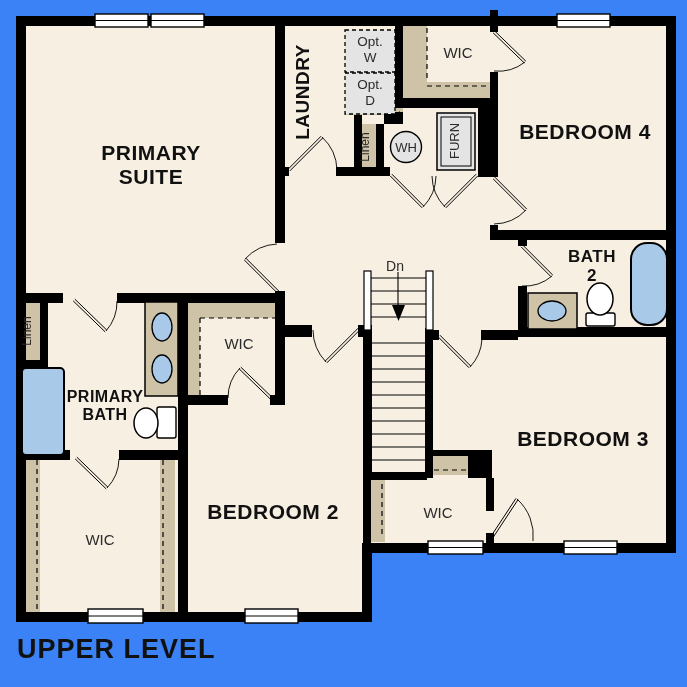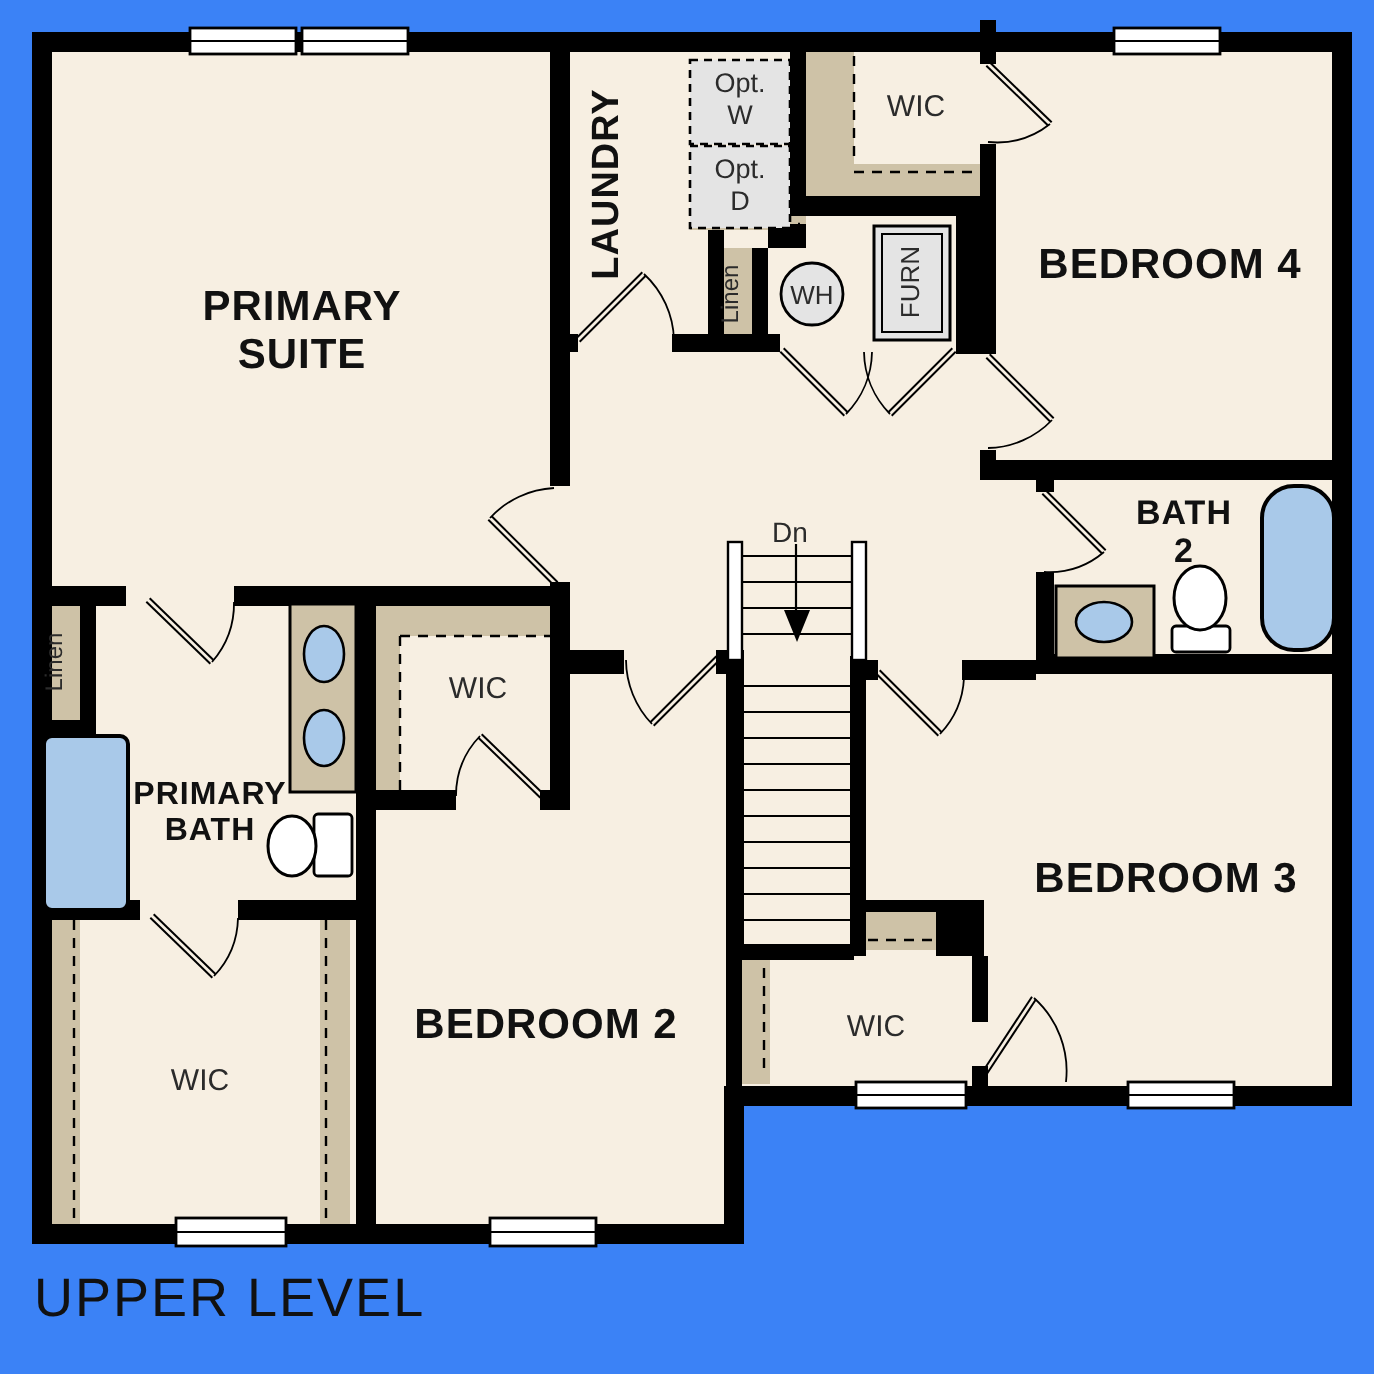--- a/index.html
+++ b/index.html
@@ -1,20 +1,20 @@
 <!DOCTYPE html>
 <html><head>
 <meta charset="utf-8">
 <style>
   html,body{margin:0;padding:0;background:#ffffff;}
   #stage{position:relative;width:687px;height:687px;background:#3b82f6;overflow:hidden;
          font-family:"Liberation Sans", sans-serif;}
   #plan-svg{position:absolute;left:0;top:0;}
   #plan-svg text{font-family:"Liberation Sans", sans-serif;}
-  #level-title{position:absolute;left:17px;top:634px;font-size:27px;font-weight:normal;
+  #level-title{position:absolute;left:17px;top:634px;font-size:27px;font-weight:bold;
                color:#111;letter-spacing:1px;}
 </style>
 </head>
 <body>
 
 <div id="stage">
   <svg id="plan-svg" width="687" height="687" viewBox="0 0 687 687">
       <rect x="16" y="16" width="660" height="537" fill="#f7efe2"></rect>
       <rect x="16" y="16" width="356" height="606" fill="#f7efe2"></rect>
       <rect x="22" y="303" width="18" height="57" fill="#cec2a7"></rect>

